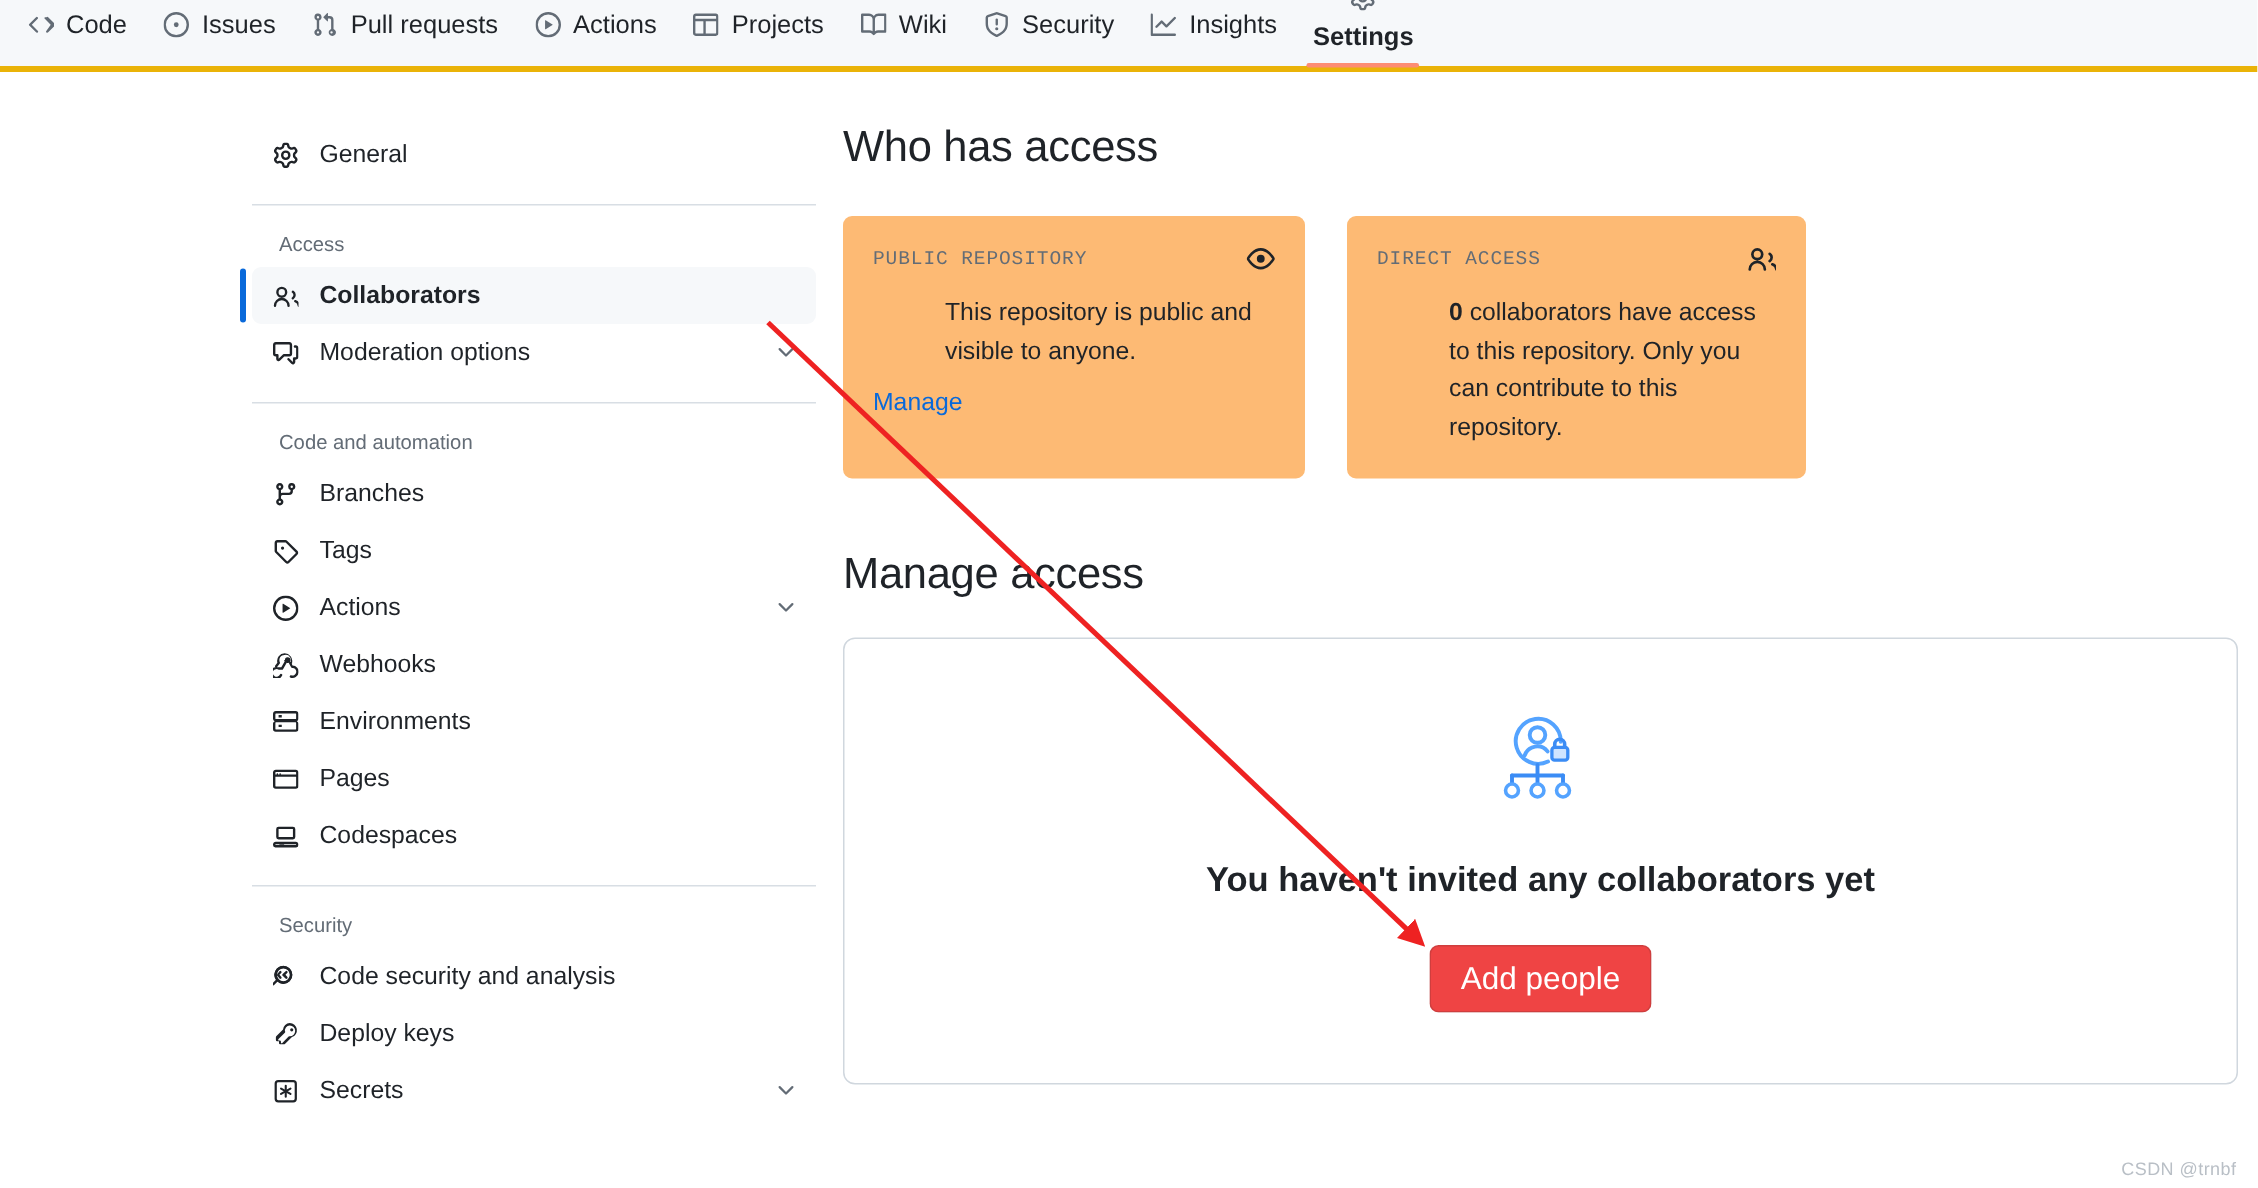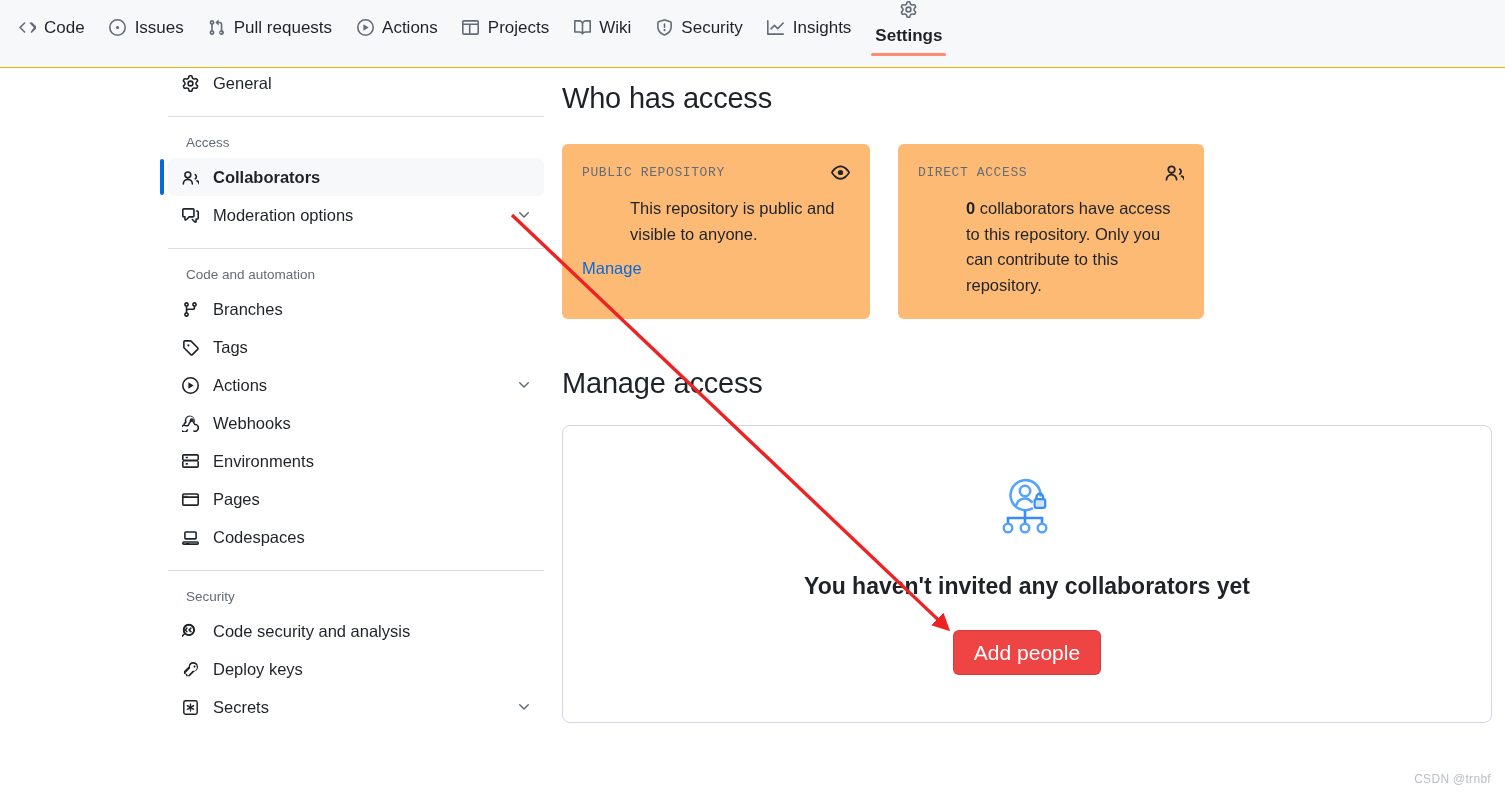--- a/index.html
+++ b/index.html
@@ -22,25 +22,25 @@
     position: relative;
     width: 1505px;
     height: 792px;
   }
 
   
   .repo-nav {
     position: absolute;
     top: 0; left: 0;
     width: 1505px;
-    height: 68px;
+    height: 48px;
     background: #f6f8fa;
-    border-bottom: 1px solid #eab308;
+    border-bottom: 4px solid #eab308;
     display: flex;
-    align-items: flex-start;
+    align-items: flex-end;
     padding-left: 8px;
     gap: 4px;
   }
   .nav-item {
     position: relative;
     display: flex;
     align-items: center;
     gap: 8px;
     padding: 0 10px;
     height: 55px;
@@ -74,21 +74,21 @@
     position: absolute;
     top: 56px; left: 0;
     width: 1505px;
     height: 736px;
   }
 
   
   .sidebar {
     position: absolute;
     left: 168px;
-    top: 8px;
+    top: 28px;
     width: 376px;
   }
   .side-link {
     position: relative;
     display: flex;
     align-items: center;
     height: 38px;
     padding: 0 12px 0 14px;
     border-radius: 6px;
     font-size: 16.5px;

